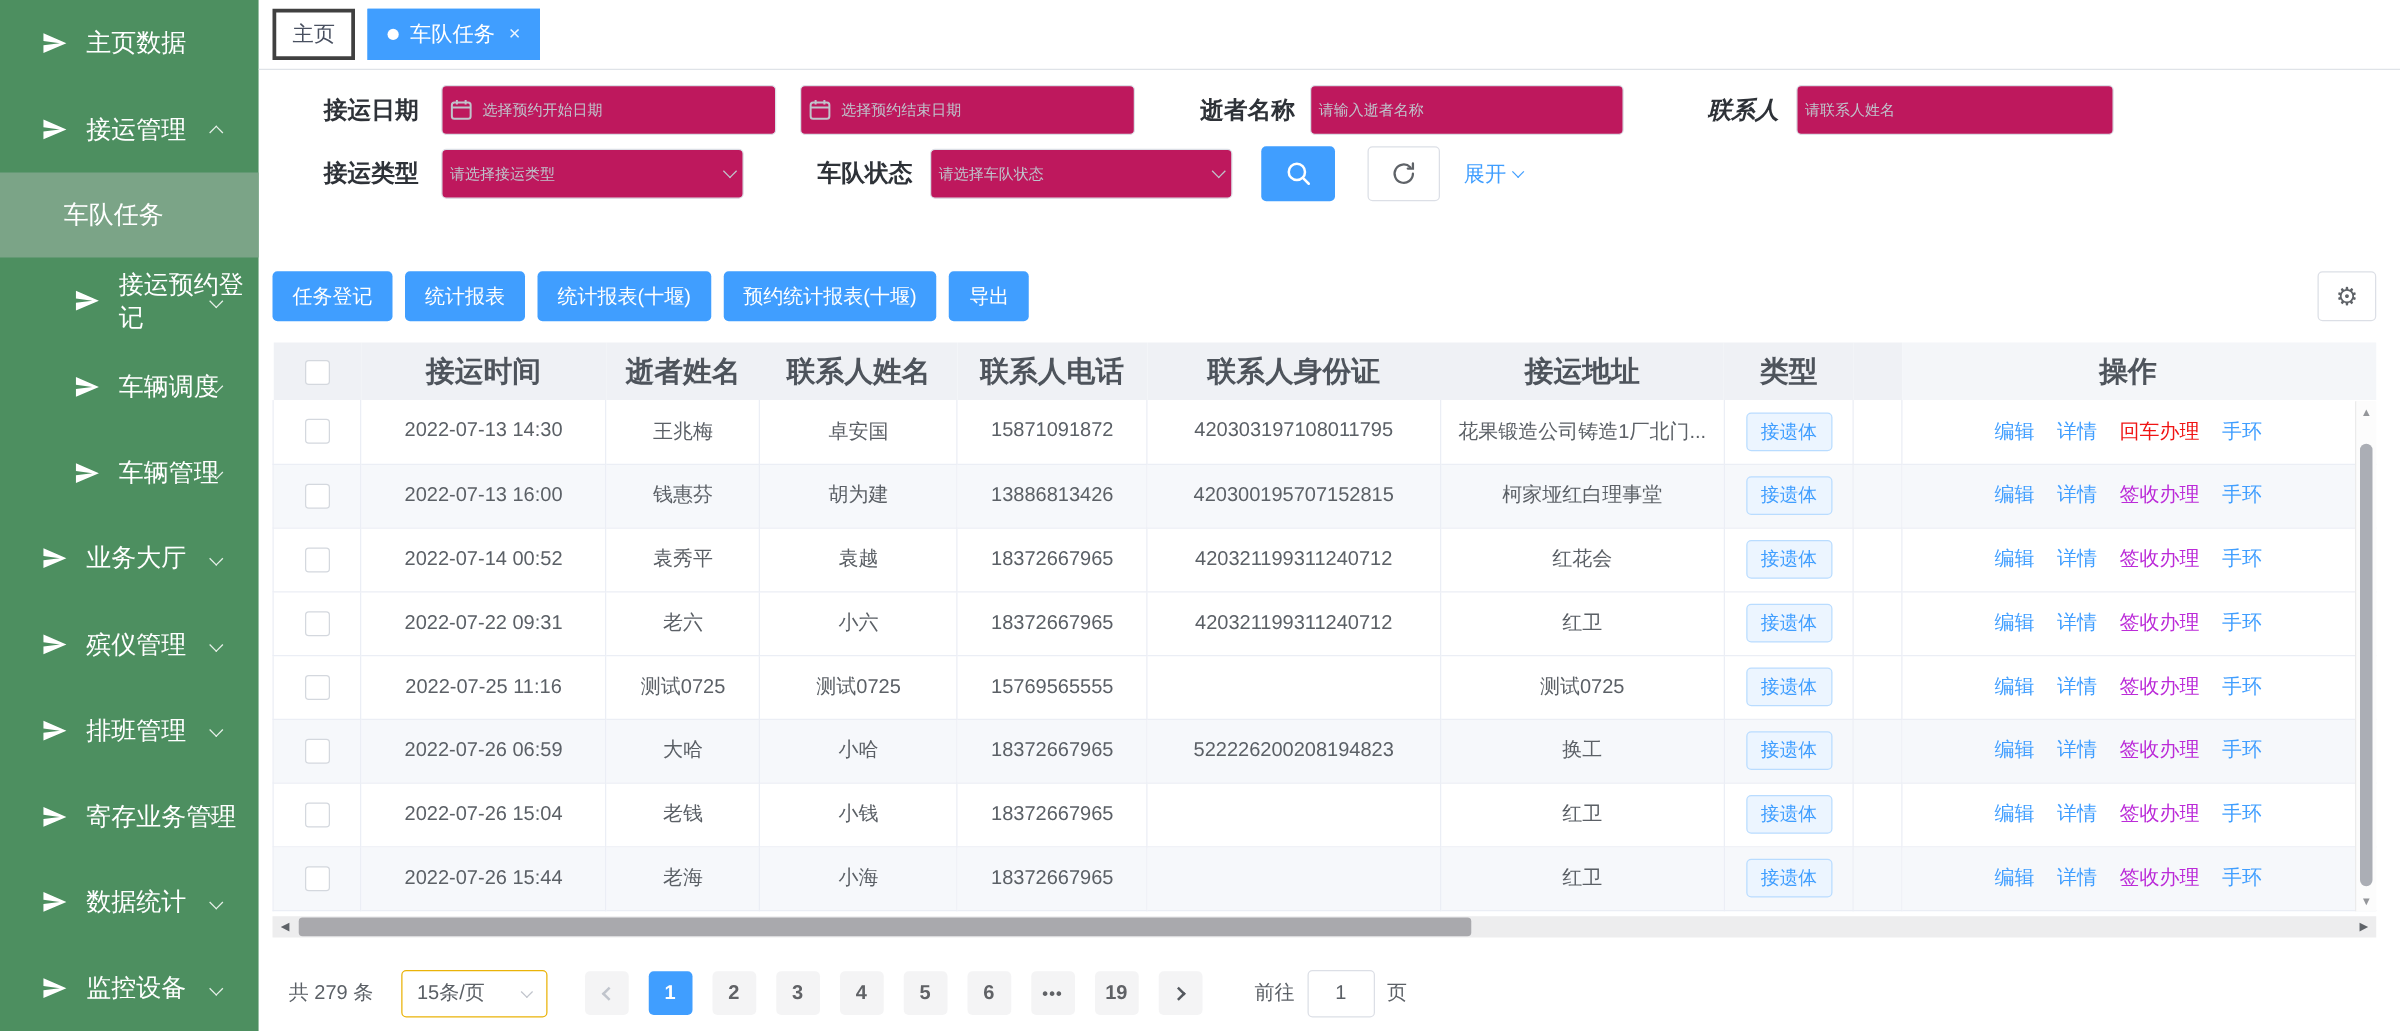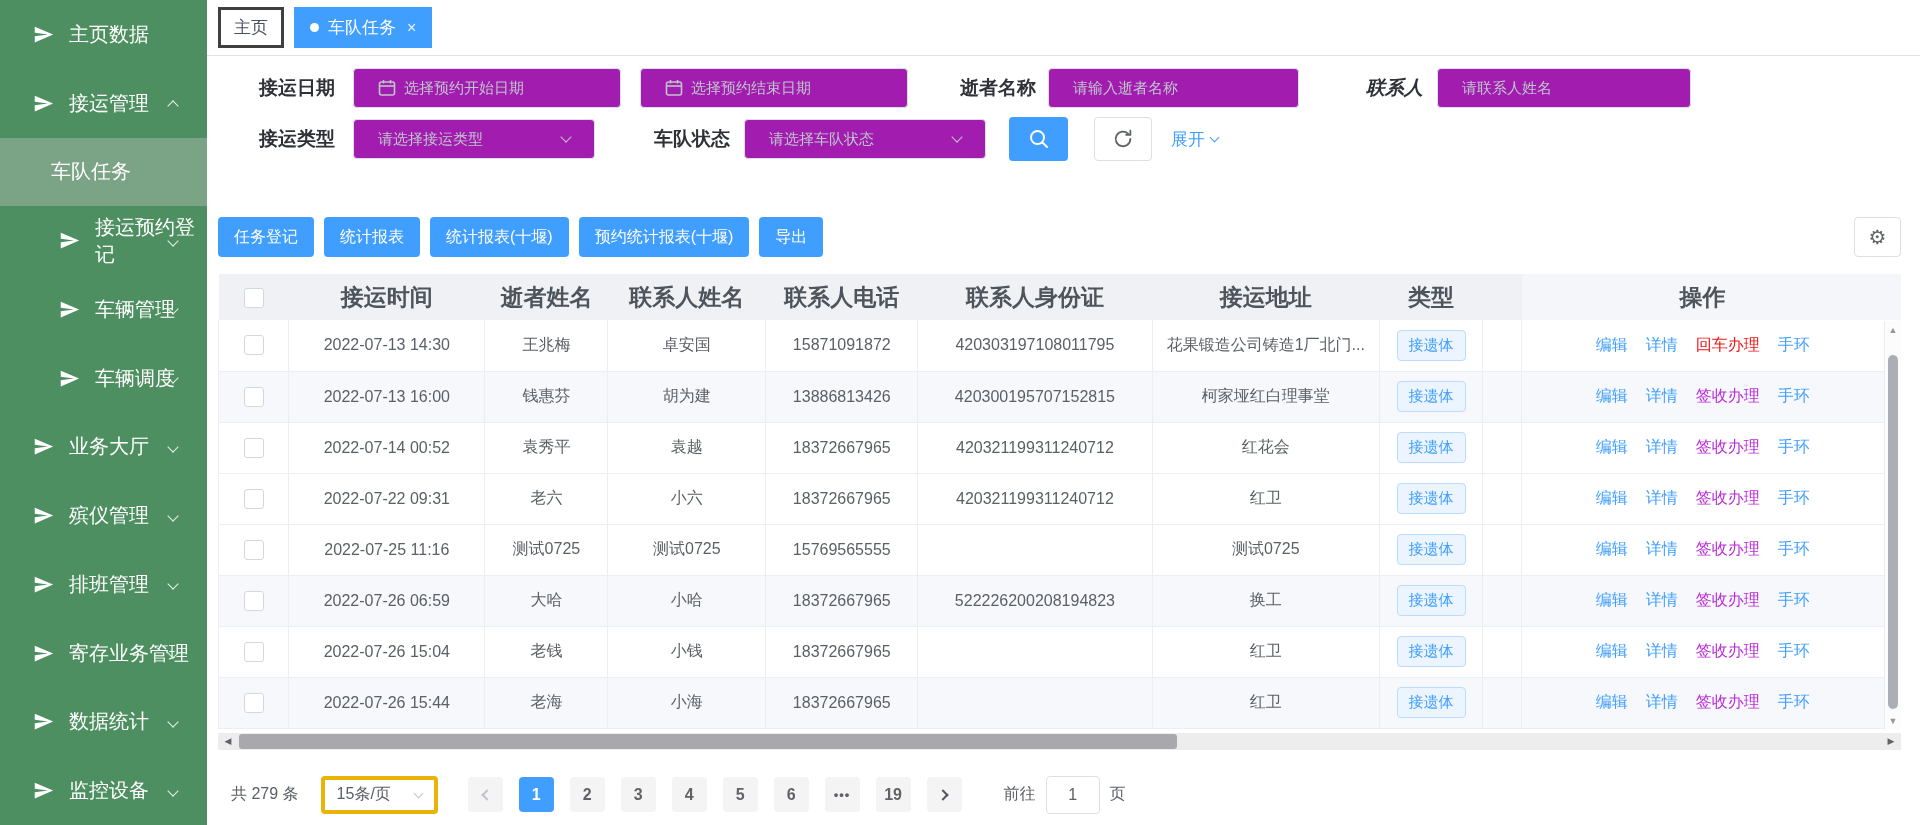--- a/index.html
+++ b/index.html
@@ -31,22 +31,22 @@
 
   .content{flex:1;padding:10px 19px 0 11px;display:flex;flex-direction:column;}
 
   
   .f-row{display:flex;align-items:center;height:44px;margin-bottom:7px;}
   .f-label{font-size:19px;font-weight:700;color:#2e3238;text-align:right;flex:none;}
   .w1{width:117px;margin-right:18px;}
   .lbl-deceased{width:128px;margin-right:12px;}
   .lbl-contact{width:124px;margin-right:14px;font-style:italic;}
   .lbl-fleet{width:135px;margin-right:14px;}
-  .inp{height:40px;border:1px solid #dcdfe6;border-radius:4px;background:#a21caf;display:flex;
-       align-items:center;padding:0 24px;color:#bfc4cc;font-size:15px;gap:8px;}
+  .inp{height:40px;border:1px solid #dcdfe6;border-radius:4px;background:#be185d;display:flex;
+       align-items:center;padding:0 6px;color:#bfc4cc;font-size:12px;gap:8px;}
   .date{width:268px;}
   .date.first{margin-right:19px;}
   .inp-deceased{width:251px;}
   .inp-contact{width:254px;}
   .sel{width:242px;justify-content:space-between;}
   .sel .chev{width:8px;height:8px;border-width:1.5px;color:#c0c4cc;margin-top:-4px;}
   .cal{width:18px;height:18px;flex:none;stroke:#c0c4cc;fill:none;stroke-width:1.6;}
   .search-btn{width:59px;height:44px;margin-left:23px;background:#409eff;border:none;
               border-radius:4px;display:flex;align-items:center;justify-content:center;cursor:pointer;}
   .refresh-btn{width:58px;height:44px;margin-left:26px;background:#fff;border:1px solid #dcdfe6;
@@ -88,21 +88,21 @@
 
   
   .hscroll{margin-top:4px;height:17px;background:#ededee;position:relative;flex:none;}
   .hs-arrow{position:absolute;top:0;height:100%;width:16px;display:flex;align-items:center;
             justify-content:center;font-size:9px;color:#5f6368;cursor:pointer;}
   .hs-left{left:2px;}.hs-right{right:2px;}
   .hs-thumb{position:absolute;left:21px;width:938px;top:1px;bottom:1px;background:#a9a9ad;border-radius:3px;cursor:grab;}
 
   
   .pagination{margin-top:26px;margin-left:13px;display:flex;align-items:center;font-size:16px;color:#5b6066;}
-  .psize{width:117px;height:38px;margin-left:22px;border:4px solid #eab308;border-radius:4px;
+  .psize{width:117px;height:38px;margin-left:22px;border:1px solid #eab308;border-radius:4px;
          display:flex;align-items:center;justify-content:space-between;padding:0 12px;cursor:pointer;}
   .psize .chev{width:7px;height:7px;border-width:1.5px;color:#c0c4cc;margin-top:-3px;}
   .pg{width:35px;height:35px;margin-left:16px;background:#f4f4f5;border:none;border-radius:4px;
       font-size:16px;font-weight:600;color:#606266;display:flex;align-items:center;justify-content:center;cursor:pointer;}
   .pg.active{background:#409eff;color:#fff;}
   .pg.prev{margin-left:30px;}
   .pg .chev{width:8px;height:8px;border-width:2px;}
   .pg .chev.left{transform:rotate(135deg);margin-left:3px;}
   .pg .chev.right{transform:rotate(-45deg);margin-right:3px;}
   .pg.prev .chev{color:#c0c4cc;}
@@ -145,29 +145,29 @@
         <path d="M2 21l21-9L2 3v7l15 2-15 2z"></path>
         </svg>
       <span class="s-label">接运预约登记</span>
       <i class="chev s-chev"></i>
     </div>
 
     <div class="s-item i2">
       <svg class="plane" viewBox="0 0 24 24">
         <path d="M2 21l21-9L2 3v7l15 2-15 2z"></path>
         </svg>
+      <span class="s-label">车辆调度</span>
+      <i class="chev s-chev"></i>
+    </div>
+
+    <div class="s-item i2">
+      <svg class="plane" viewBox="0 0 24 24">
+        <path d="M2 21l21-9L2 3v7l15 2-15 2z"></path>
+        </svg>
       <span class="s-label">车辆管理</span>
-      <i class="chev s-chev"></i>
-    </div>
-
-    <div class="s-item i2">
-      <svg class="plane" viewBox="0 0 24 24">
-        <path d="M2 21l21-9L2 3v7l15 2-15 2z"></path>
-        </svg>
-      <span class="s-label">车辆调度</span>
       <i class="chev s-chev"></i>
     </div>
 
     <div class="s-item i0">
       <svg class="plane" viewBox="0 0 24 24">
         <path d="M2 21l21-9L2 3v7l15 2-15 2z"></path>
         </svg>
       <span class="s-label">业务大厅</span>
       <i class="chev s-chev"></i>
     </div>

